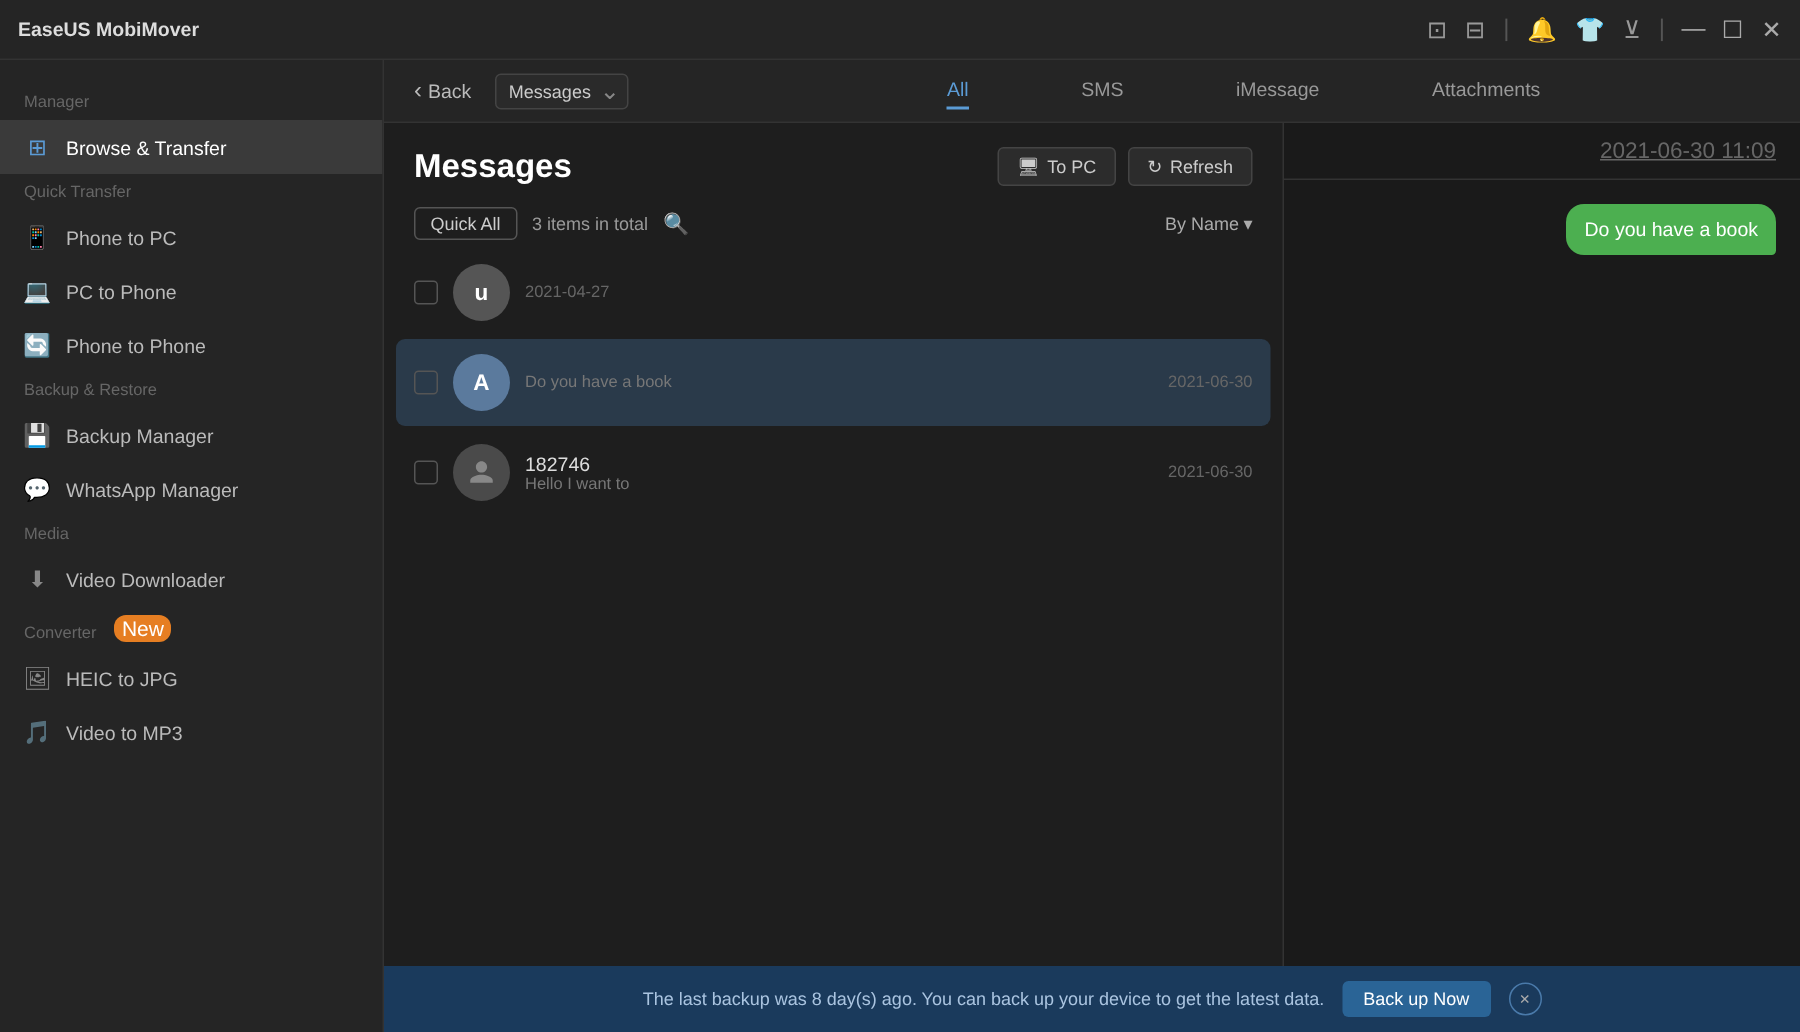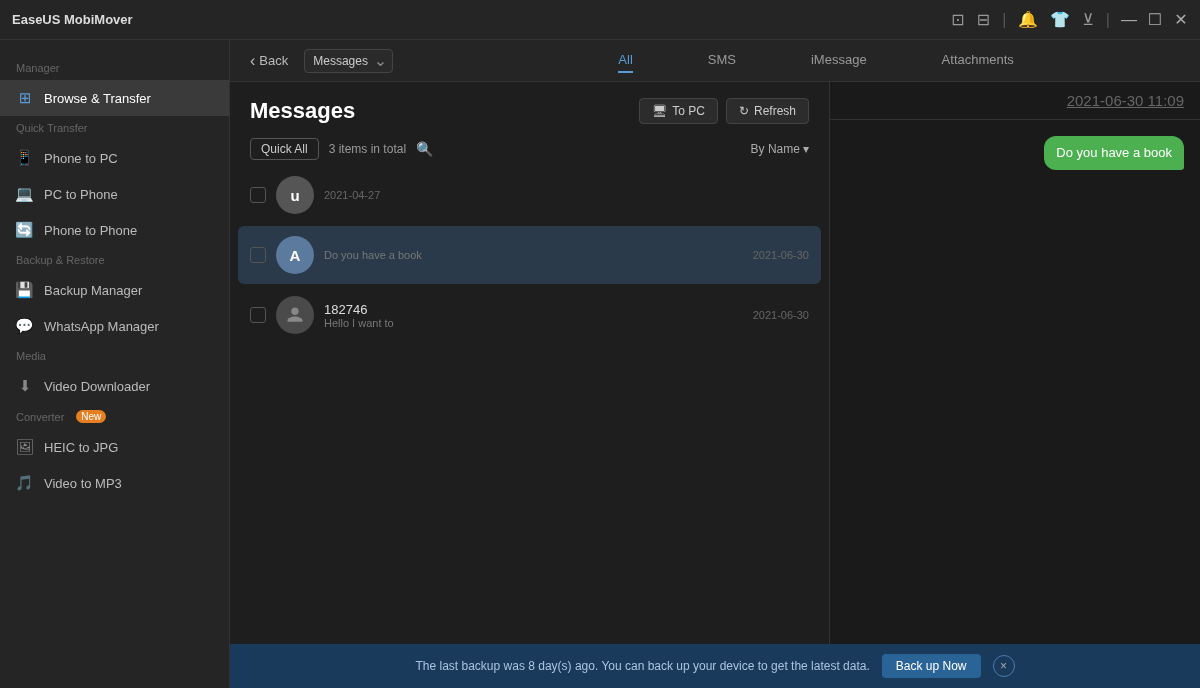--- a/index.html
+++ b/index.html
@@ -50,21 +50,21 @@
       cursor: pointer;
     }
     
     .main-layout {
       display: flex;
       flex: 1;
       overflow: hidden;
     }
     
     .sidebar {
-      width: 230px;
+      width: 256px;
       background: #252525;
       flex-shrink: 0;
       padding: 16px 0;
       overflow-y: auto;
       border-right: 1px solid #333;
     }
     .sidebar-section-label {
       font-size: 11px;
       color: #666;
       padding: 6px 16px;
@@ -94,21 +94,21 @@
       font-size: 15px;
       color: #888;
       flex-shrink: 0;
     }
     .sidebar-item.active .sidebar-item-icon {
       color: #5b9bd5;
     }
     .badge-new {
       background: #e67e22;
       color: #fff;
-      font-size: 10px;
+      font-size: 14px;
       padding: 1px 5px;
       border-radius: 8px;
       margin-left: 4px;
     }
     
     .content {
       flex: 1;
       display: flex;
       flex-direction: column;
       background: #1e1e1e;

